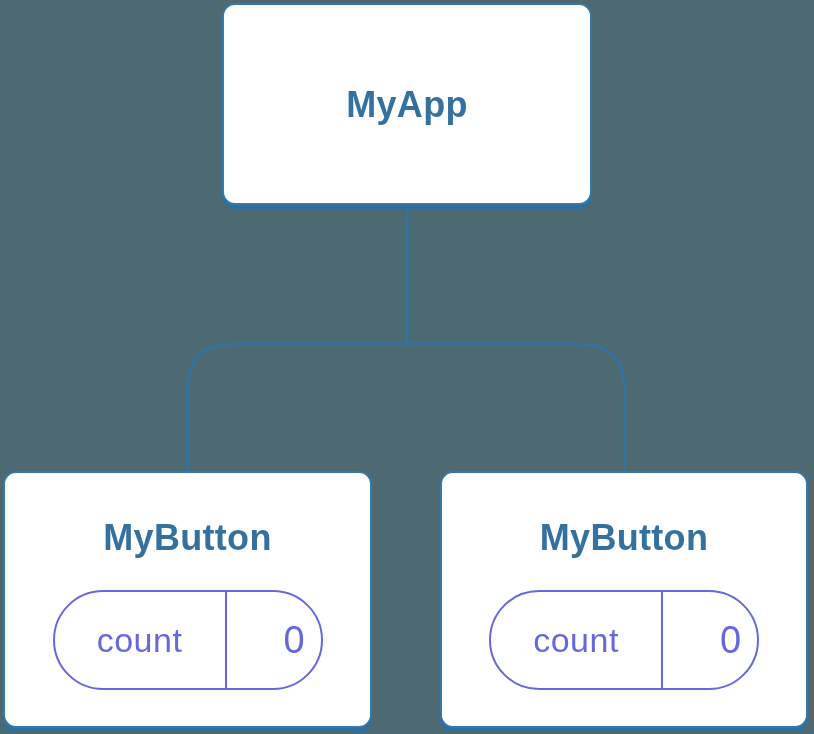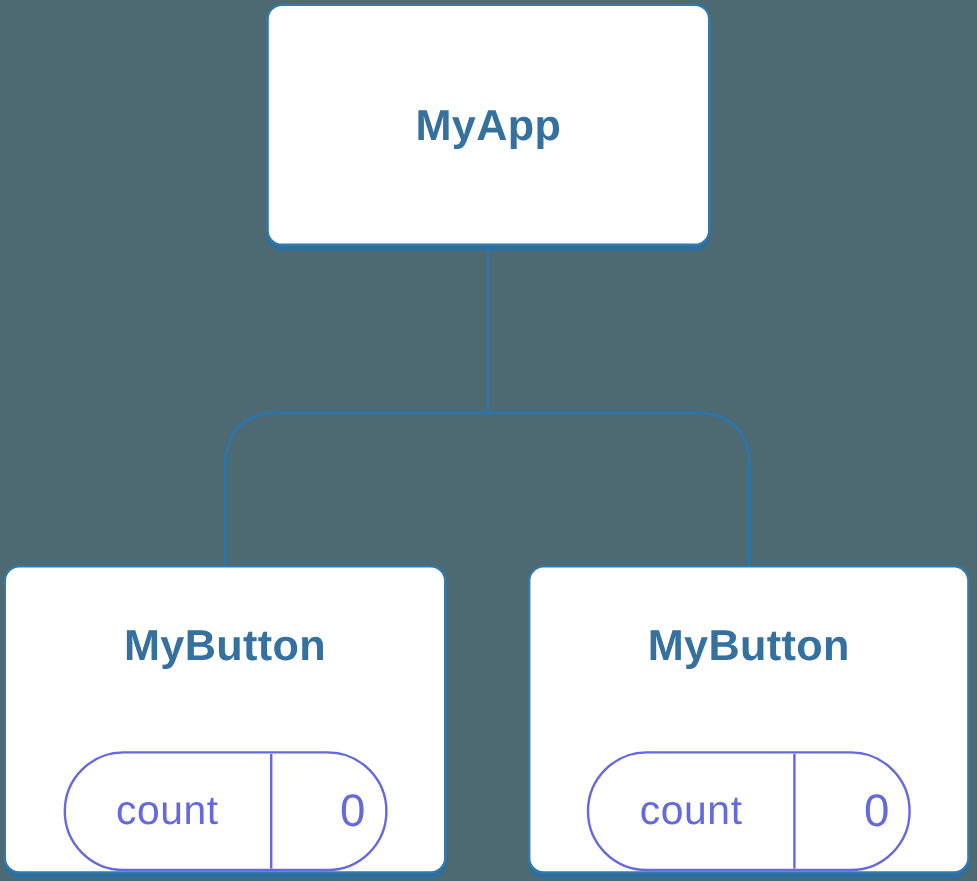--- a/index.html
+++ b/index.html
@@ -38,21 +38,20 @@
   }
   .card {
     position: absolute;
     background: var(--card-bg);
     border: 2px solid var(--card-border);
     border-radius: 13px;
     box-shadow: 0 4px 0 0 var(--card-shadow);
     display: flex;
     flex-direction: column;
     align-items: center;
-    justify-content: space-between;
   }
   .card.root {
     left: 222px; top: 3px;
     width: 370px; height: 202px;
     justify-content: center;
   }
   .card.child { width: 369px; height: 257px; top: 471px; }
   .card.child.left  { left: 3px; }
   .card.child.right { left: 440px; width: 368px; }
   .node-label {

